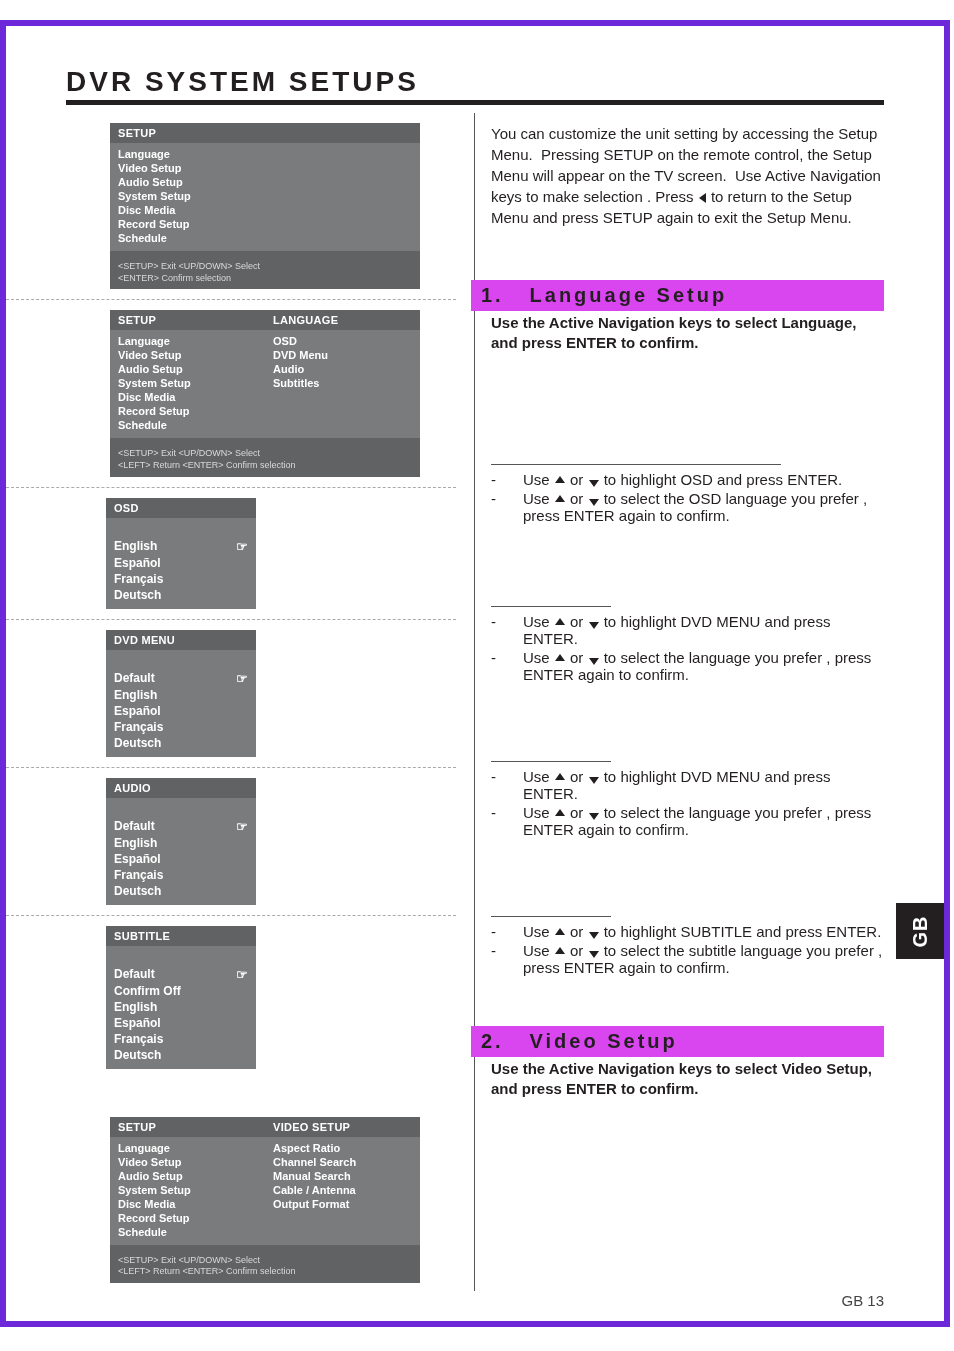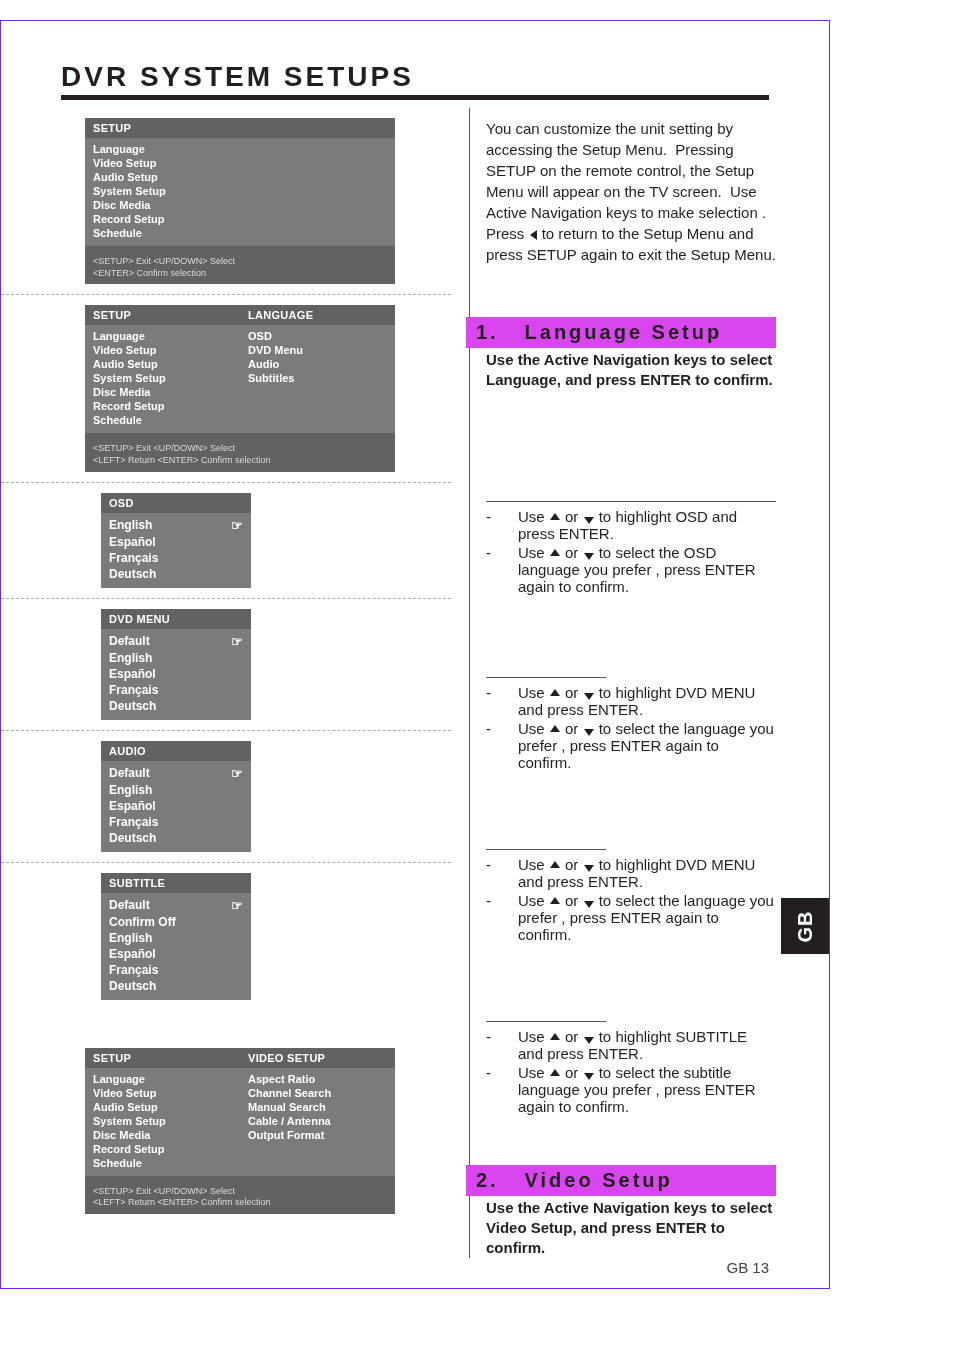--- a/index.html
+++ b/index.html
@@ -4,25 +4,25 @@
 <style>
   body {
     margin: 0;
     padding: 0;
     background: #fff;
     font-family: Arial, Helvetica, sans-serif;
     color: #231f20;
     width: 954px;
   }
   .page {
-    width: 830px;
+    width: 950px;
     box-sizing: border-box;
     padding: 40px 60px 30px 60px;
     position: relative;
-    border: 1px solid #6d28d9;
+    border: 6px solid #6d28d9;
     margin: 20px 0 0 0;
   }
   .page-title {
     font-family: Arial, Helvetica, sans-serif;
     font-weight: 900;
     font-size: 28px;
     letter-spacing: 3px;
     margin: 0 0 8px 0;
     padding-bottom: 2px;
     border-bottom: 5px solid #231f20;
@@ -40,21 +40,21 @@
     position: relative;
     border-left: 1px solid #555;
     padding-left: 16px;
   }
 
   
   .menu-box {
     background: #7a7b7c;
     color: #fff;
     font-size: 11px;
-    margin: 10px 0 8px 24px;
+    margin: 10px 0 8px 44px;
     width: 310px;
   }
   .menu-cols { display: flex; }
   .menu-col { width: 50%; }
   .menu-box .header {
     background: #606263;
     padding: 4px 8px;
     font-weight: bold;
     font-size: 11px;
     letter-spacing: .3px;
@@ -182,21 +182,21 @@
     width:150px;
     margin: 4px 0 4px 40px;
   }
   .small-box .sheader {
     background:#606263;
     font-weight:bold;
     font-size:11px;
     padding:4px 8px;
     letter-spacing:.3px;
   }
-  .small-box .sitems { padding:4px 8px 6px 8px; }
+  .small-box .sitems { padding:20px 8px 6px 8px; }
   .small-box .sitem { font-weight:bold; padding:1px 0; display:flex; justify-content:space-between; align-items:center;}
 </style>
 </head>
 <body>
 
 <div class="page">
 
   <h1 class="page-title">DVR SYSTEM SETUPS</h1>
 
   <div class="cols">

